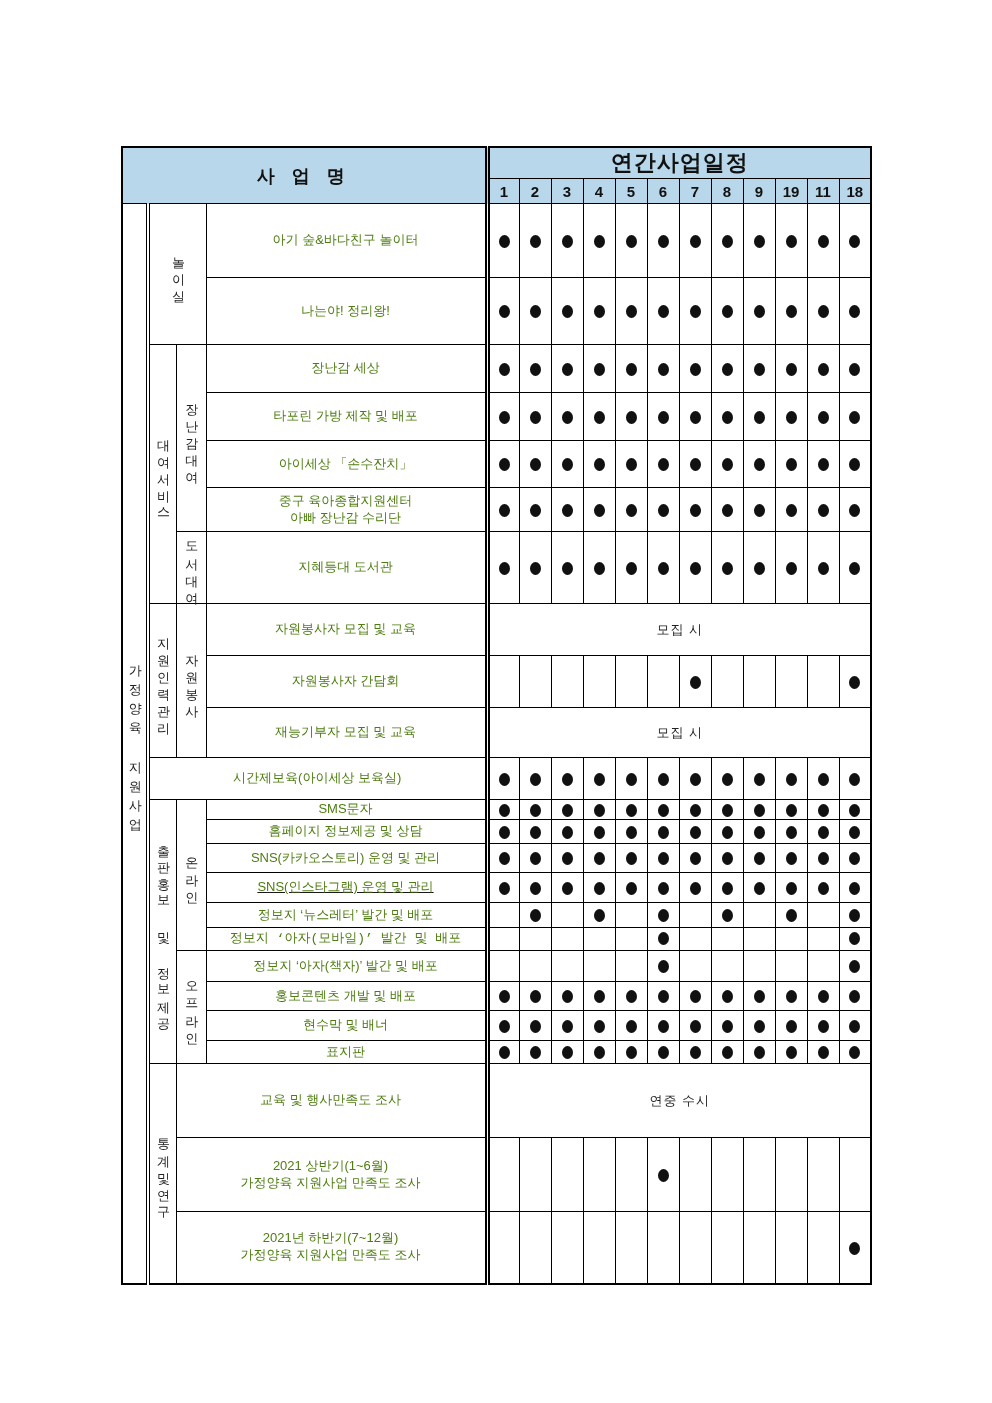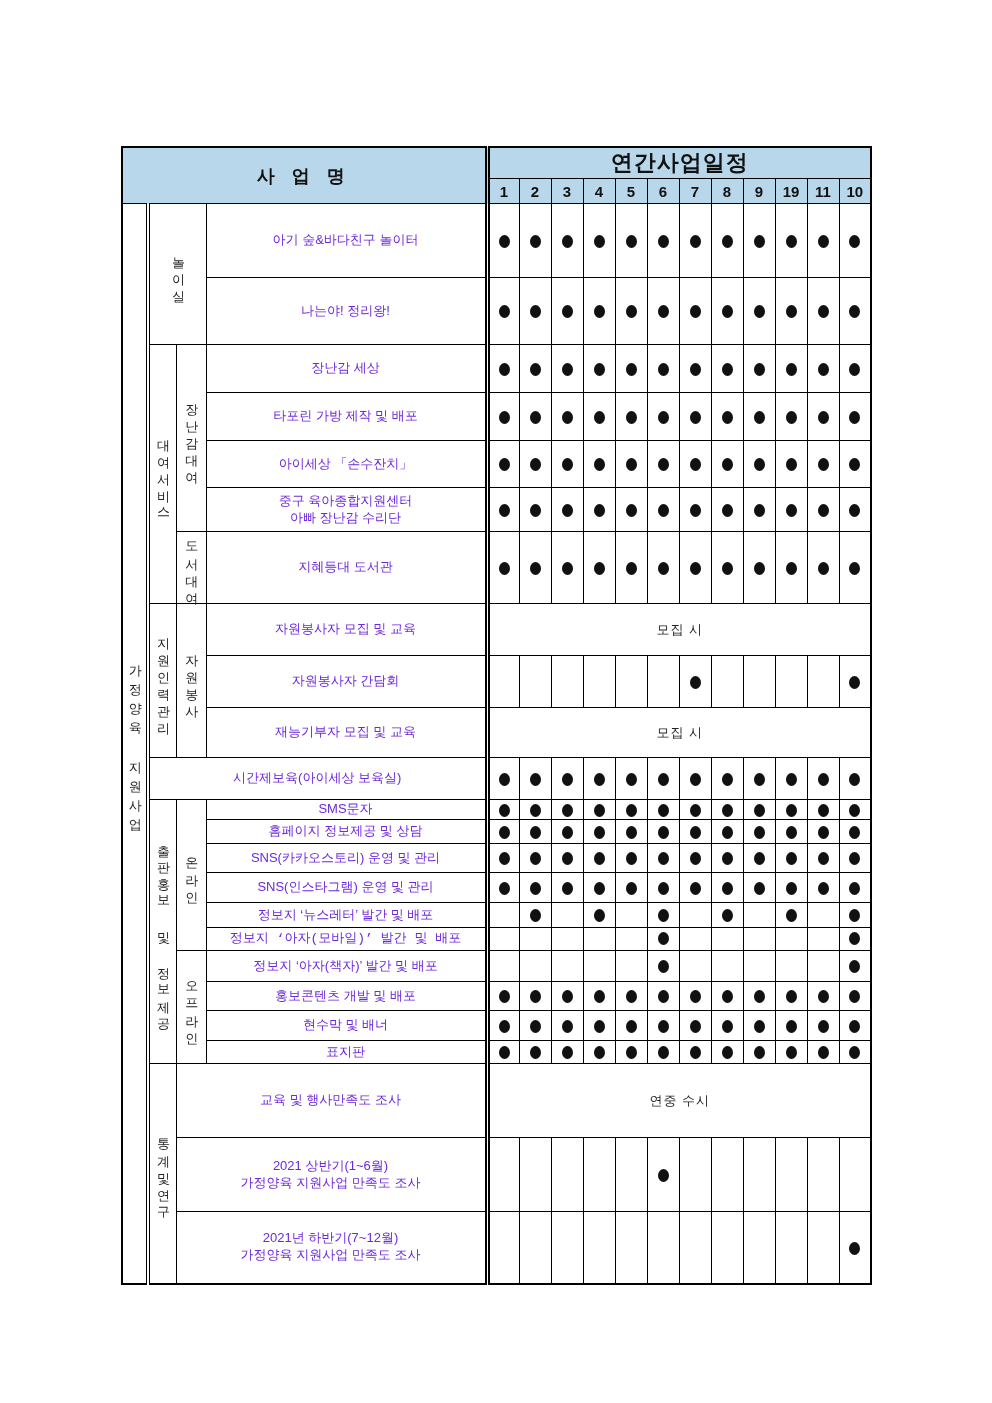--- a/index.html
+++ b/index.html
@@ -23,21 +23,21 @@
   th.title { font-size:18px; letter-spacing:6px; }
   th.sched { font-size:22px; letter-spacing:1px; }
   th.mh    { font-size:15px; }
 
   
   .dbl  { border-left:5px double #000 !important; }  
   .dbl2 { border-left:4px double #000 !important; }  
 
   td.name {
     font-size:13px; text-align:center; vertical-align:middle;
-    white-space:pre-line; line-height:1.3; color:#6d28d9;
+    white-space:pre-line; line-height:1.3; color:#4d7c0f;
   }
   td.vlab { text-align:center; vertical-align:middle; font-size:13px; color:#222; }
   .vtxt {
     writing-mode:vertical-rl; text-orientation:upright;
     letter-spacing:4px; line-height:1.1; display:inline-block;
   }
   td.side .vtxt { letter-spacing:6px; }
 
   td.month { text-align:center; vertical-align:middle; }
   .dot {
@@ -79,21 +79,21 @@
           <th class="mh">2</th>
           <th class="mh">3</th>
           <th class="mh">4</th>
           <th class="mh">5</th>
           <th class="mh">6</th>
           <th class="mh">7</th>
           <th class="mh">8</th>
           <th class="mh">9</th>
           <th class="mh">19</th>
           <th class="mh">11</th>
-          <th class="mh">10</th>
+          <th class="mh">18</th>
         </tr>
     </thead>
     <tbody id="tb">
         <tr style="height: 74px;">
           <td class="vlab side" rowspan="24"><span class="vtxt">가정양육 지원사업</span></td>
           <td class="vlab dbl2" rowspan="2" colspan="2"><span class="vtxt">놀이실</span></td>
           <td class="name" colspan="1">아기 숲&amp;바다친구 놀이터</td>
           <td class="month dbl"><span class="dot"></span></td>
           <td class="month"><span class="dot"></span></td>
           <td class="month"><span class="dot"></span></td>
@@ -281,21 +281,21 @@
           <td class="month"><span class="dot"></span></td>
           <td class="month"><span class="dot"></span></td>
           <td class="month"><span class="dot"></span></td>
           <td class="month"><span class="dot"></span></td>
           <td class="month"><span class="dot"></span></td>
           <td class="month"><span class="dot"></span></td>
           <td class="month"><span class="dot"></span></td>
           <td class="month"><span class="dot"></span></td>
           <td class="month"><span class="dot"></span></td>
         </tr>
-        <tr style="height: 30px;">
+        <tr style="height: 30px; text-decoration: underline;">
           <td class="name" colspan="1">SNS(인스타그램) 운영 및 관리</td>
           <td class="month dbl"><span class="dot"></span></td>
           <td class="month"><span class="dot"></span></td>
           <td class="month"><span class="dot"></span></td>
           <td class="month"><span class="dot"></span></td>
           <td class="month"><span class="dot"></span></td>
           <td class="month"><span class="dot"></span></td>
           <td class="month"><span class="dot"></span></td>
           <td class="month"><span class="dot"></span></td>
           <td class="month"><span class="dot"></span></td>

